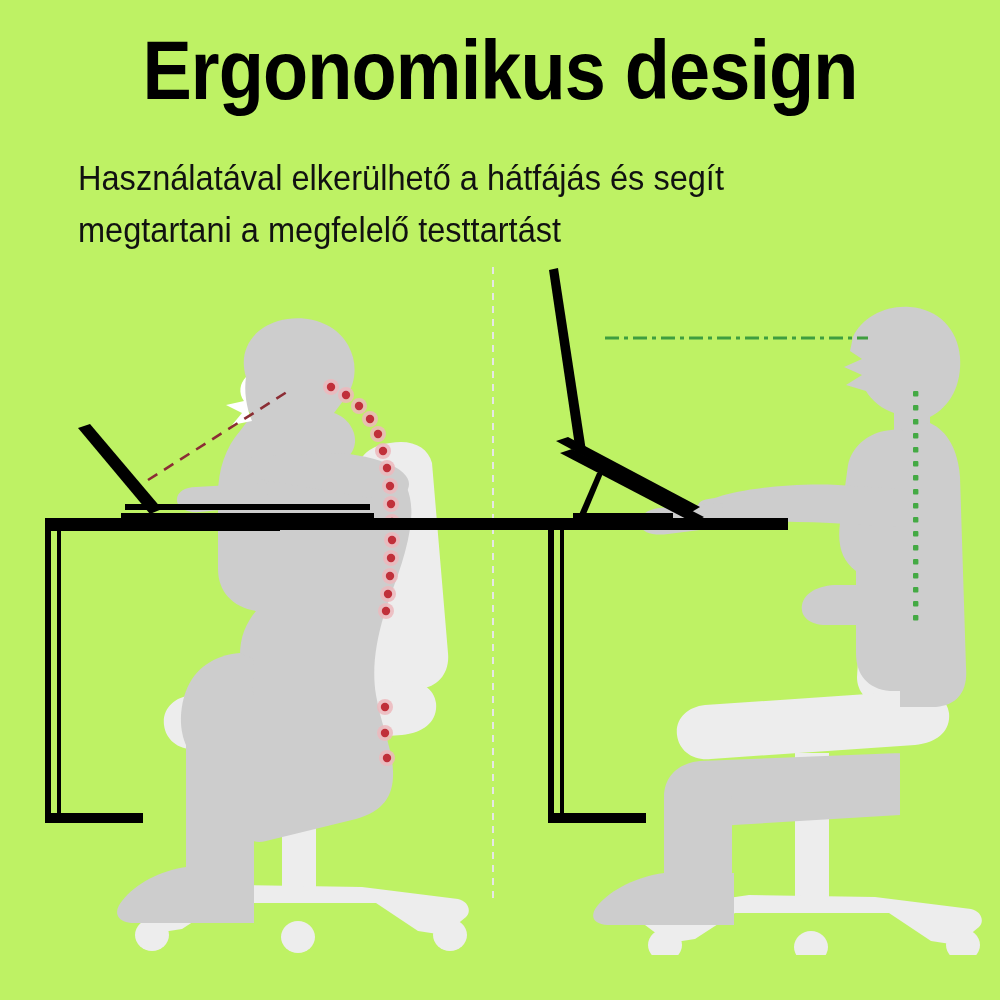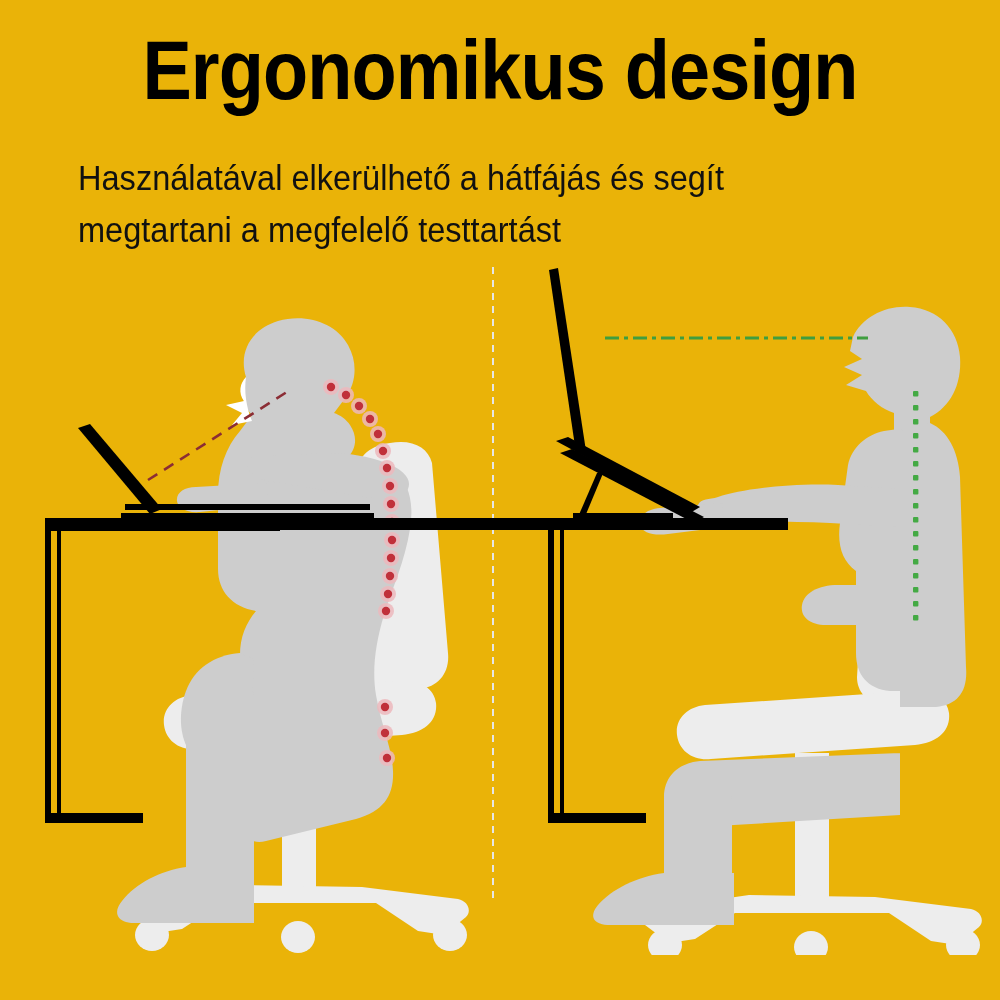--- a/index.html
+++ b/index.html
@@ -12,21 +12,21 @@
     height: 1000px;
     font-family: "Liberation Sans", sans-serif;
     color: #000000;
     overflow: hidden;
     position: relative;
   }
   .page {
     position: relative;
     width: 1000px;
     height: 1000px;
-    background: #eab308;
+    background: #bef264;
   }
   .title {
     position: absolute;
     left: 0;
     top: 22px;
     width: 1000px;
     text-align: center;
     font-size: 84px;
     line-height: 96px;
     font-weight: 700;

